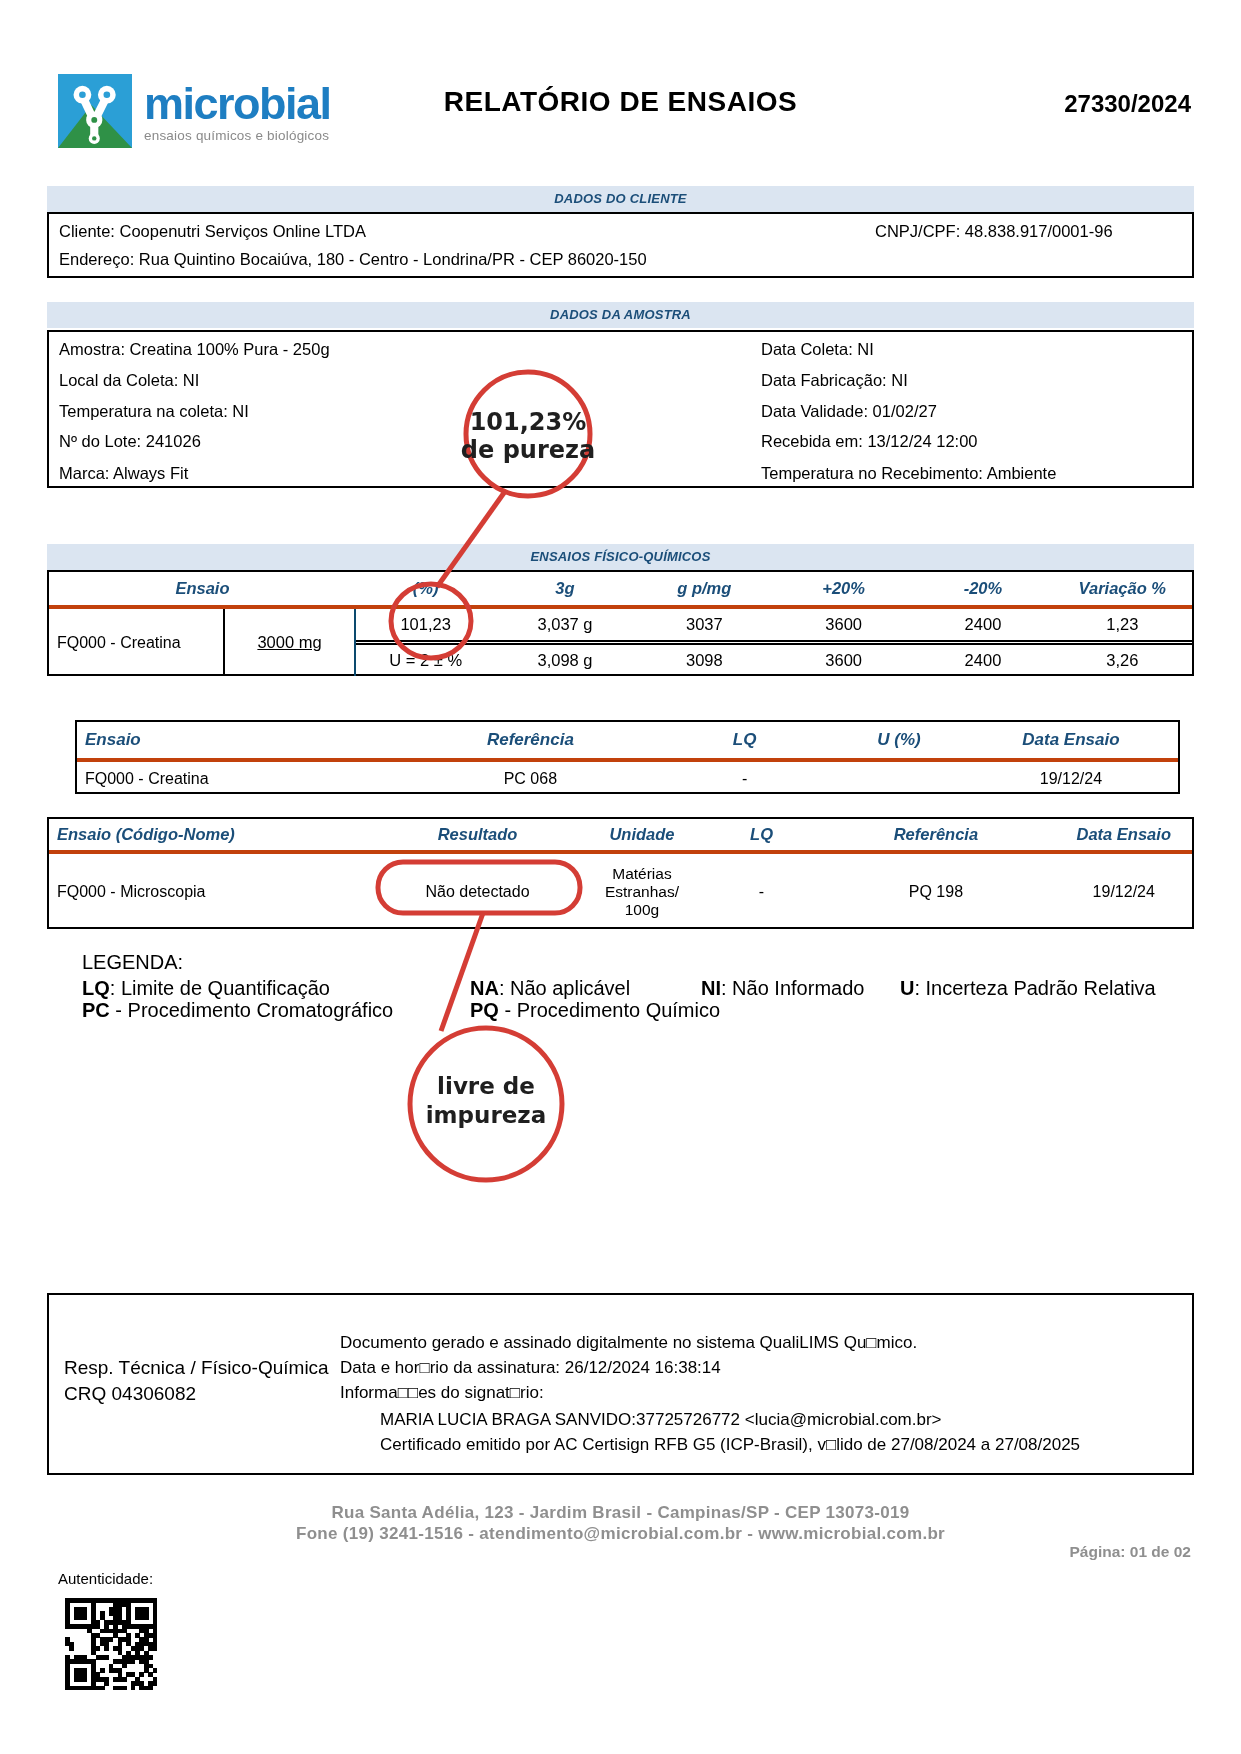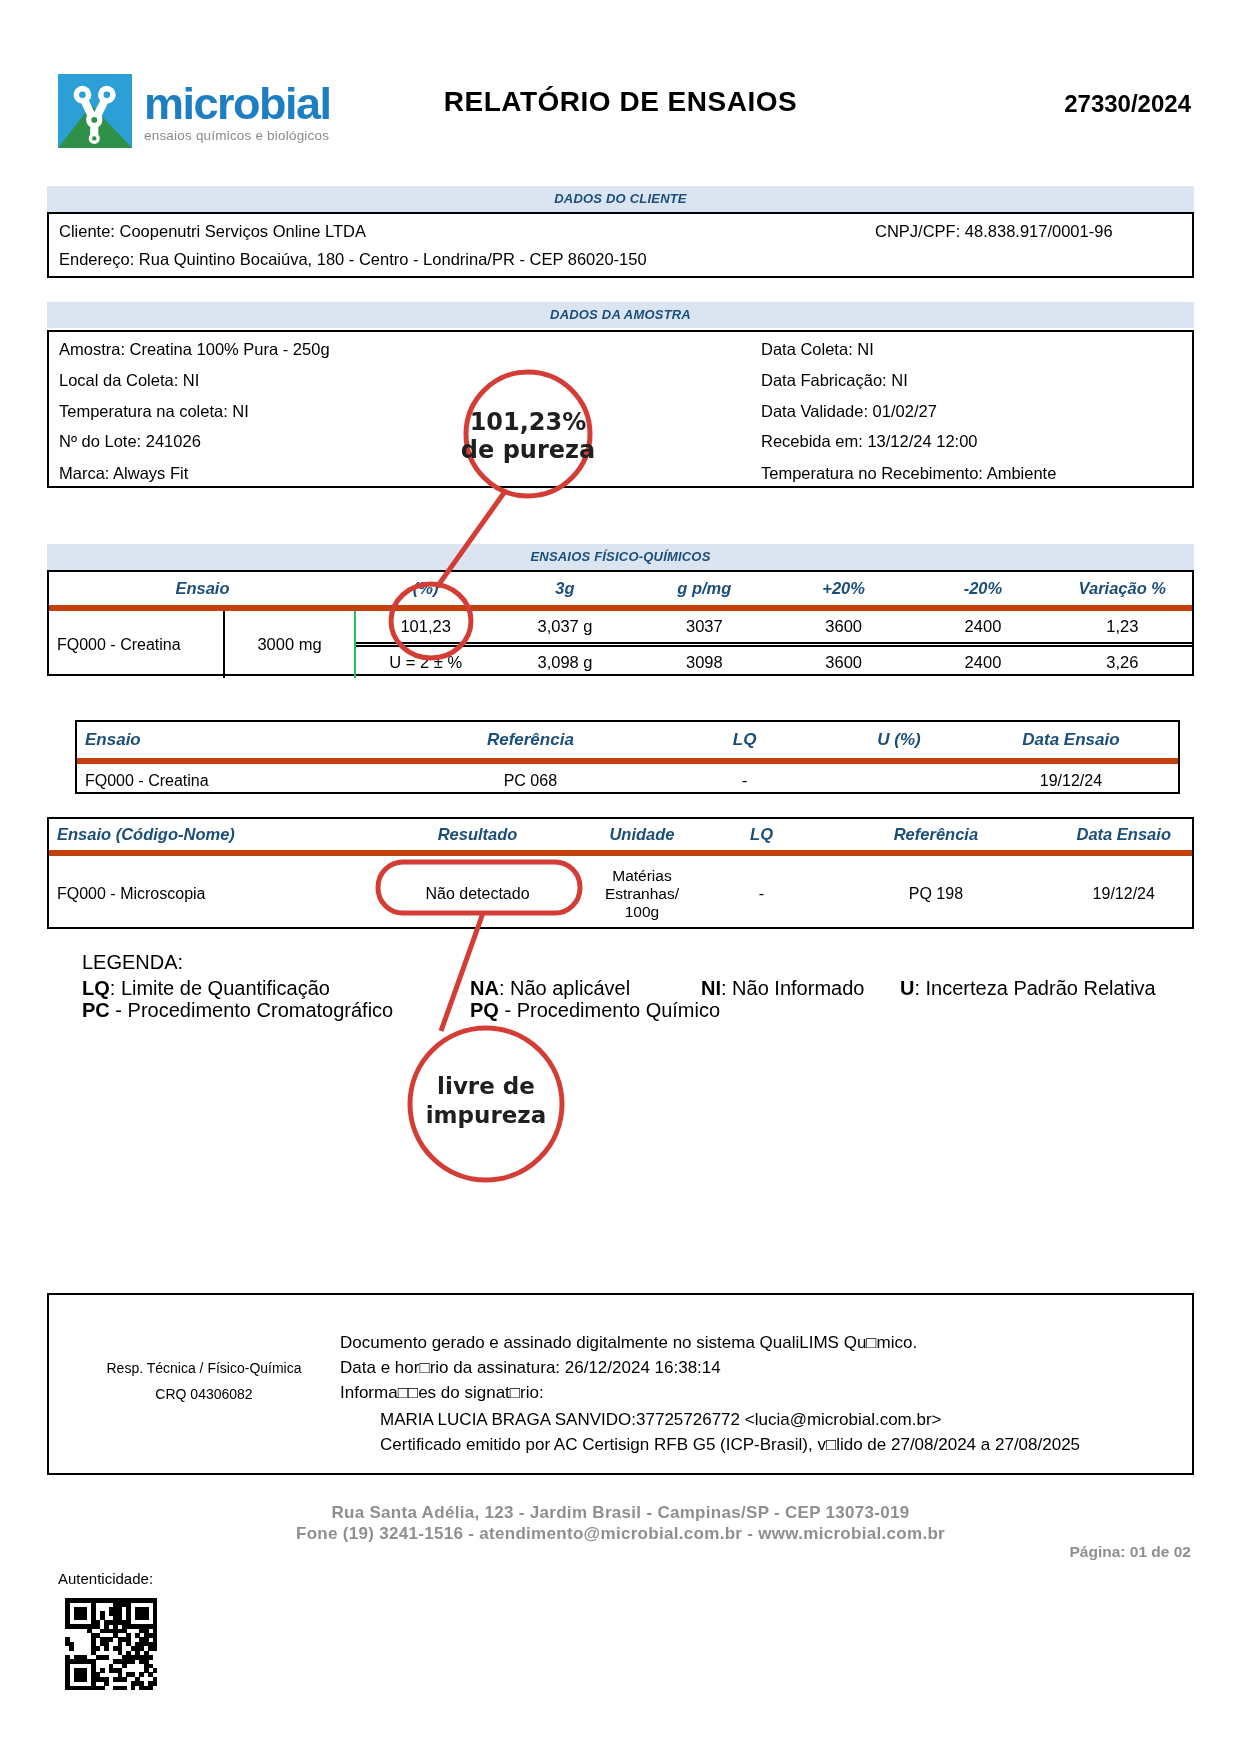--- a/index.html
+++ b/index.html
@@ -12,28 +12,28 @@
   .tagline{font-size:13.5px;color:#8a8a8a;margin-top:3px;letter-spacing:.2px;}
   .doc-title{left:0;top:86px;width:100%;text-align:center;font-size:28px;font-weight:bold;letter-spacing:.5px;}
   .report-no{right:50px;top:90px;font-size:24px;font-weight:bold;}
   
   .banner{left:47px;width:1147px;height:26px;background:var(--banner-bg,#dbe5f1);color:var(--navy,#1b4e79);
           font-weight:bold;font-style:italic;text-align:center;font-size:13px;line-height:26px;letter-spacing:.2px;}
   .box{left:47px;width:1147px;border:2px solid #000;box-sizing:border-box;}
   .line{position:absolute;font-size:16.5px;white-space:nowrap;}
   
   .tbl{border:2px solid #000;box-sizing:border-box;}
-  .th-row{display:flex;border-bottom:6px solid #c2410c;font-weight:bold;font-style:italic;
+  .th-row{display:flex;border-bottom:4px solid #c2410c;font-weight:bold;font-style:italic;
           color:var(--navy,#1b4e79);align-items:center;}
   .t1h{height:33px;font-size:16.5px;}
   .t1h .h0{width:307px;text-align:center;}
   .t1h .h{flex:1;text-align:center;}
   .t1b{display:flex;height:67px;font-size:16.5px;}
   .t1c1{width:176px;border-right:2px solid #000;display:flex;align-items:center;padding-left:8px;box-sizing:border-box;font-size:16px;}
-  .t1c2{width:129px;border-right:2px solid #22c55e;display:flex;align-items:center;justify-content:center;}
+  .t1c2{width:129px;border-right:2px solid #0c4a6e;display:flex;align-items:center;justify-content:center;text-decoration:underline;}
   .t1rows{flex:1;display:flex;flex-direction:column;}
   .t1r{flex:1;display:flex;align-items:center;}
   .t1r-top{border-bottom:5px double #000;}
   .t1r .c{flex:1;text-align:center;}
   .t2h{height:36px;font-size:17px;}
   .t2r{display:flex;height:33px;align-items:center;font-size:16px;}
   .cL{text-align:left;padding-left:8px;box-sizing:border-box;}
   .cC{text-align:center;}
   .t3h{height:31px;font-size:16.5px;}
   .t3r{display:flex;height:76px;align-items:center;font-size:16px;}
@@ -203,21 +203,21 @@
   <div class="anno-text" style="left:443px;top:408px;width:170px;font-size:24px;line-height:28px;">
     <div>101,23%</div>
     <div>de pureza</div>
   </div>
   <div class="anno-text" style="left:401px;top:1072px;width:170px;font-size:23px;line-height:29px;">
     <div>livre de</div>
     <div>impureza</div>
   </div>
 
   <div class="abs box" style="top:1293px;height:182px;">
-    <div class="sig-line" style="left:15px;top:60px;width:280px;text-align:center;font-size:14px;white-space:normal;line-height:26px;">
+    <div class="sig-line" style="left:15px;top:60px;width:280px;font-size:19px;white-space:normal;line-height:26px;">
       <div>Resp. Técnica / Físico-Química</div>
       <div>CRQ 04306082</div>
     </div>
     <span class="sig-line" style="left:291px;top:38px;">Documento gerado e assinado digitalmente no sistema QualiLIMS Qu□mico.</span>
     <span class="sig-line" style="left:291px;top:63px;">Data e hor□rio da assinatura: 26/12/2024 16:38:14</span>
     <span class="sig-line" style="left:291px;top:88px;">Informa□□es do signat□rio:</span>
     <span class="sig-line" style="left:331px;top:115px;">MARIA LUCIA BRAGA SANVIDO:37725726772 &lt;lucia@microbial.com.br&gt;</span>
     <span class="sig-line" style="left:331px;top:140px;">Certificado emitido por AC Certisign RFB G5 (ICP-Brasil), v□lido de 27/08/2024 a 27/08/2025</span>
   </div>
 

